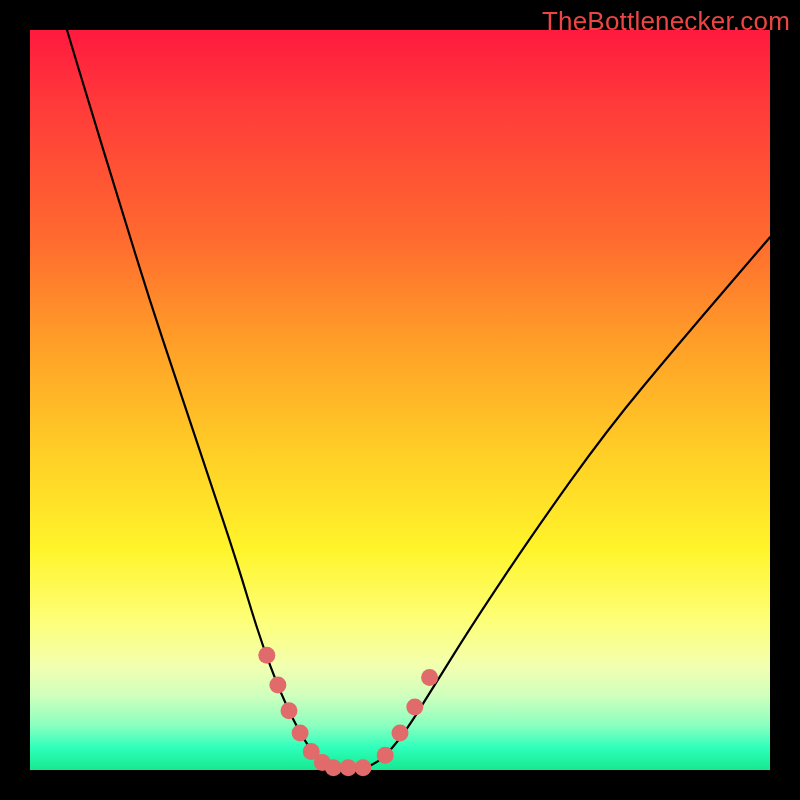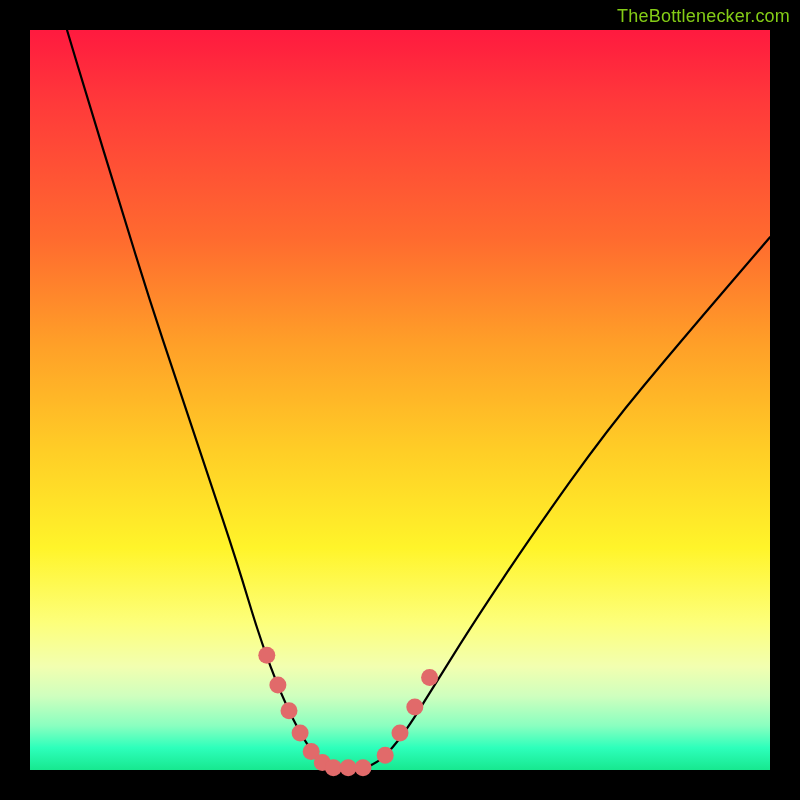--- a/index.html
+++ b/index.html
@@ -36,22 +36,22 @@
       #cfffbe 90%,
       #8affc0 94%,
       #2dffbb 97%,
       #17e88f 100%
     );
   }
   .watermark {
     position: absolute;
     top: 6px;
     right: 10px;
-    color: #84cc16;
-    font-size: 18px;
+    color: #ef4444;
+    font-size: 26px;
     font-weight: 500;
     letter-spacing: 0.2px;
     z-index: 5;
   }
   svg.overlay {
     position: absolute;
     left: 0;
     top: 0;
     width: 740px;
     height: 740px;

